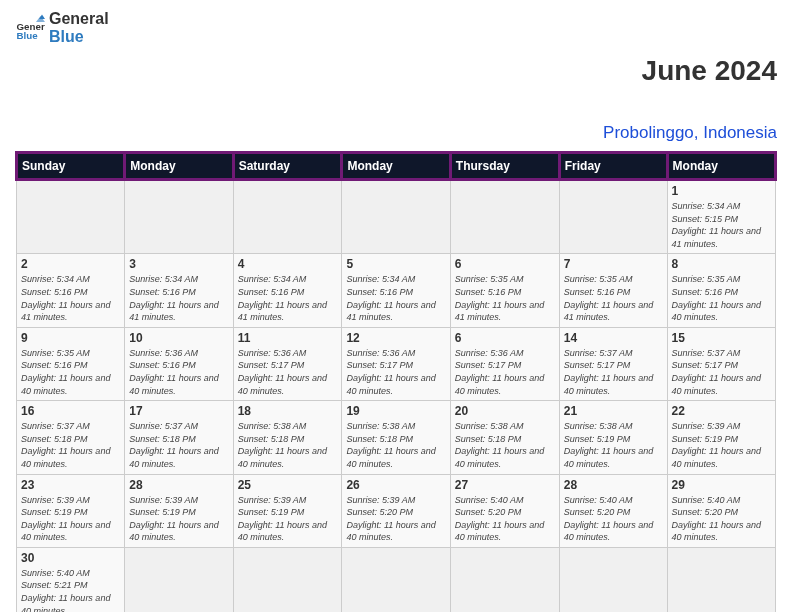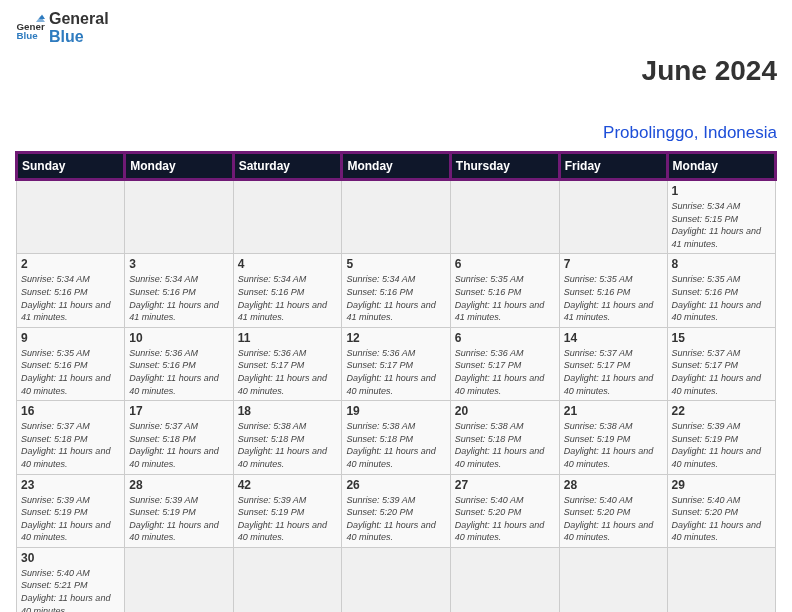--- a/index.html
+++ b/index.html
@@ -227,21 +227,21 @@
     <tr>
       <td>
         <span class="day-number">23</span>
         <div class="day-info">Sunrise: 5:39 AM<br>Sunset: 5:19 PM<br>Daylight: 11 hours and 40 minutes.</div>
       </td>
       <td>
         <span class="day-number">28</span>
         <div class="day-info">Sunrise: 5:39 AM<br>Sunset: 5:19 PM<br>Daylight: 11 hours and 40 minutes.</div>
       </td>
       <td>
-        <span class="day-number">42</span>
+        <span class="day-number">25</span>
         <div class="day-info">Sunrise: 5:39 AM<br>Sunset: 5:19 PM<br>Daylight: 11 hours and 40 minutes.</div>
       </td>
       <td>
         <span class="day-number">26</span>
         <div class="day-info">Sunrise: 5:39 AM<br>Sunset: 5:20 PM<br>Daylight: 11 hours and 40 minutes.</div>
       </td>
       <td>
         <span class="day-number">27</span>
         <div class="day-info">Sunrise: 5:40 AM<br>Sunset: 5:20 PM<br>Daylight: 11 hours and 40 minutes.</div>
       </td>

